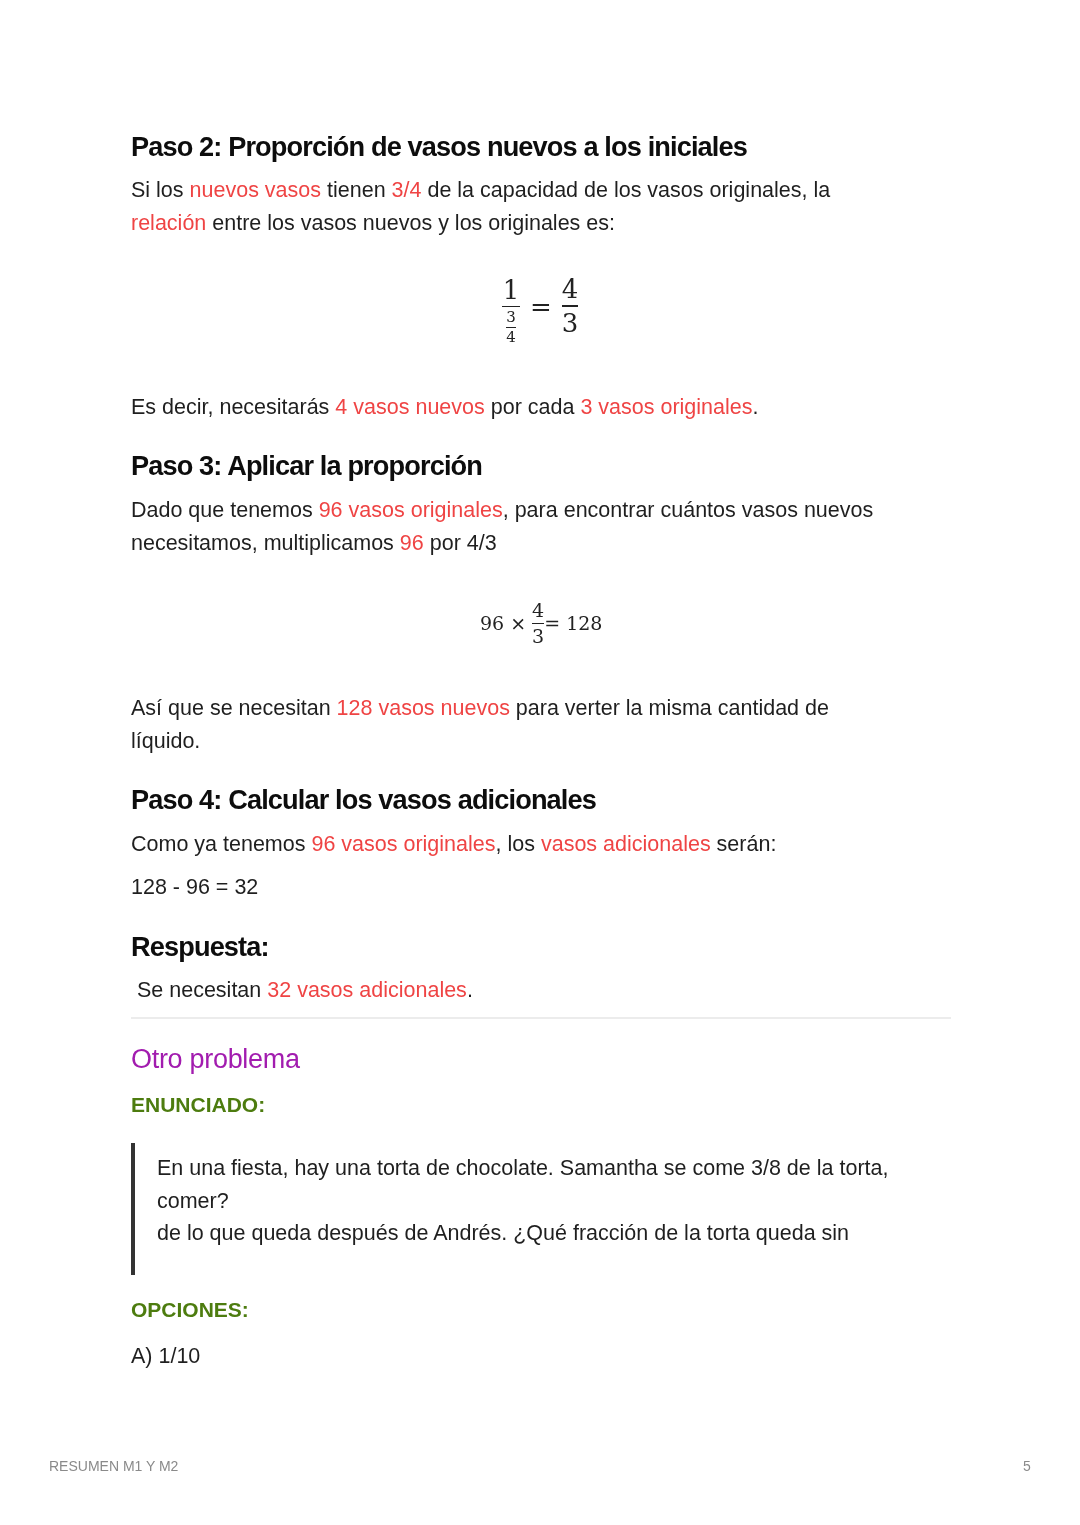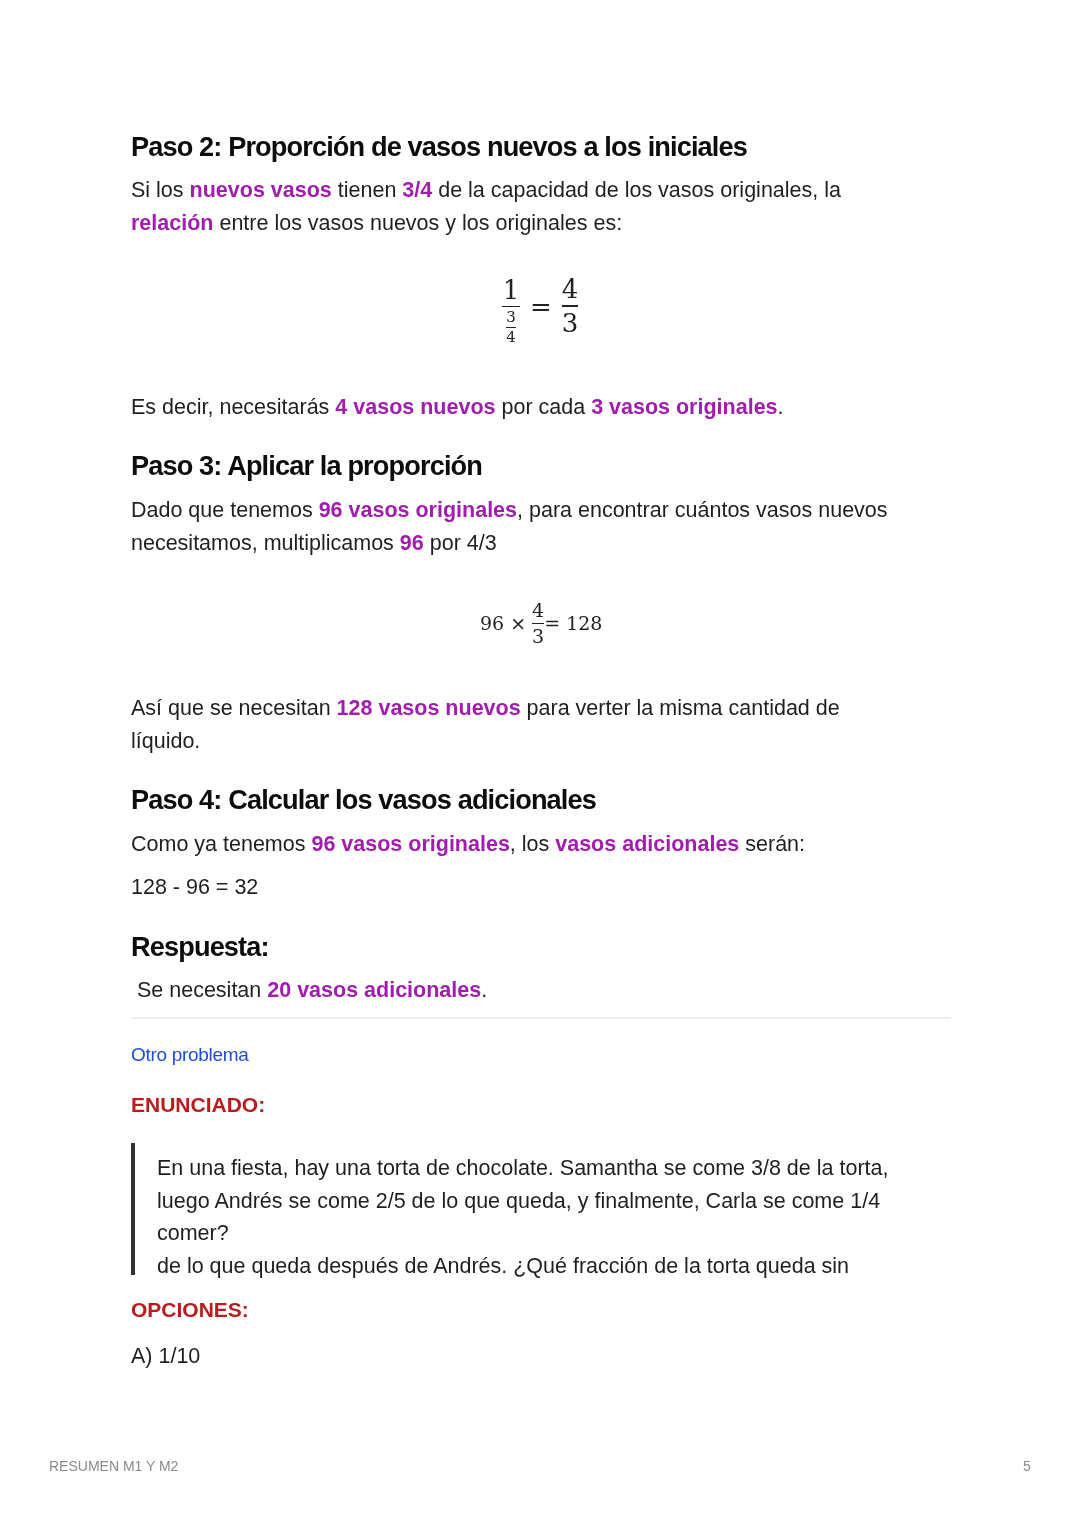--- a/index.html
+++ b/index.html
@@ -9,31 +9,31 @@
       color: #1a1a1a;
     }
     .page { position: absolute; left: 131px; top: 0; width: 820px; }
     .abs { position: absolute; left: 0; white-space: nowrap; }
     .h3 {
       font-family: "Liberation Sans", sans-serif;
       font-weight: 700; font-size: 28px; letter-spacing: -0.9px;
       color: #0d0d0d; line-height: 34px; transform: scaleX(0.97); transform-origin: left;
     }
     .p { font-size: 21.5px; line-height: 33px; color: #1f1f1f; }
-    .p b { font-weight: 700; color: #a21caf; }
+    .p b { font-weight: 400; color: #ef4444; }
     .math {
       font-family: "DejaVu Serif", "Liberation Serif", serif; color: #222;
       position: absolute; display: flex; align-items: center;
     }
     .frac { display: inline-flex; flex-direction: column; align-items: center; }
     .frac .num, .frac .den { line-height: 1; }
     .frac .bar { height: 1.5px; background: #222; align-self: stretch; margin: 3px 0; }
     .divider { position: absolute; left: 0; width: 820px; height: 2px; background: #ececec; }
-    .pink-h { font-size: 19px; color: #1d4ed8; font-weight: 400; letter-spacing: -0.3px; }
-    .label { font-size: 21px; font-weight: 700; color: #b91c1c; }
+    .pink-h { font-size: 27px; color: #a21caf; font-weight: 400; letter-spacing: -0.3px; }
+    .label { font-size: 21px; font-weight: 700; color: #4d7c0f; }
     .quote {
       position: absolute; left: 0; top: 1143px; width: 820px; height: 132px;
       border-left: 4px solid #333333;
     }
     .quote .qtext {
       position: absolute; left: 22px; top: 10px; width: 800px;
       font-size: 21.5px; line-height: 32.5px; color: #1f1f1f; white-space: normal;
       margin-top: -1px;
     }
     .footer { position: absolute; top: 1458px; font-size: 14px; color: #8a8a8a; }
@@ -83,31 +83,30 @@
   </div>
 
   <div class="abs p" style="top:692px;"><span>Así que se necesitan </span><b>128 vasos nuevos</b><span> para verter la misma cantidad de</span></div>
   <div class="abs p" style="top:725px;">líquido.</div>
 
   <div class="abs h3" style="top:783px;">Paso 4: Calcular los vasos adicionales</div>
   <div class="abs p" style="top:828px;"><span>Como ya tenemos </span><b>96 vasos originales</b><span>, los </span><b>vasos adicionales</b><span> serán:</span></div>
   <div class="abs p" style="top:871px;">128 - 96 = 32</div>
 
   <div class="abs h3" style="top:930px;"><span>Respuesta</span><span>:</span></div>
-  <div class="abs p" style="top:974px; white-space:pre;"><span> Se necesitan </span><b>20 vasos adicionales</b><span>.</span></div>
+  <div class="abs p" style="top:974px; white-space:pre;"><span> Se necesitan </span><b>32 vasos adicionales</b><span>.</span></div>
 
   <div class="divider" style="top:1017px;"></div>
 
   <div class="abs pink-h" style="top:1044px;">Otro problema</div>
   <div class="abs label" style="top:1093px;">ENUNCIADO:</div>
 
   <div class="quote">
     <div class="qtext">
       <div>En una fiesta, hay una torta de chocolate. Samantha se come 3/8 de la torta,</div>
-      <div>luego Andrés se come 2/5 de lo que queda, y finalmente, Carla se come 1/4</div>
       <div>comer?</div>
       <div>de lo que queda después de Andrés. ¿Qué fracción de la torta queda sin</div>
     </div>
   </div>
 
   <div class="abs label" style="top:1298px;">OPCIONES:</div>
   <div class="abs p" style="top:1340px;">A) 1/10</div>
 </div>
 
 <div class="footer" style="left:49px;">RESUMEN M1 Y M2</div>

